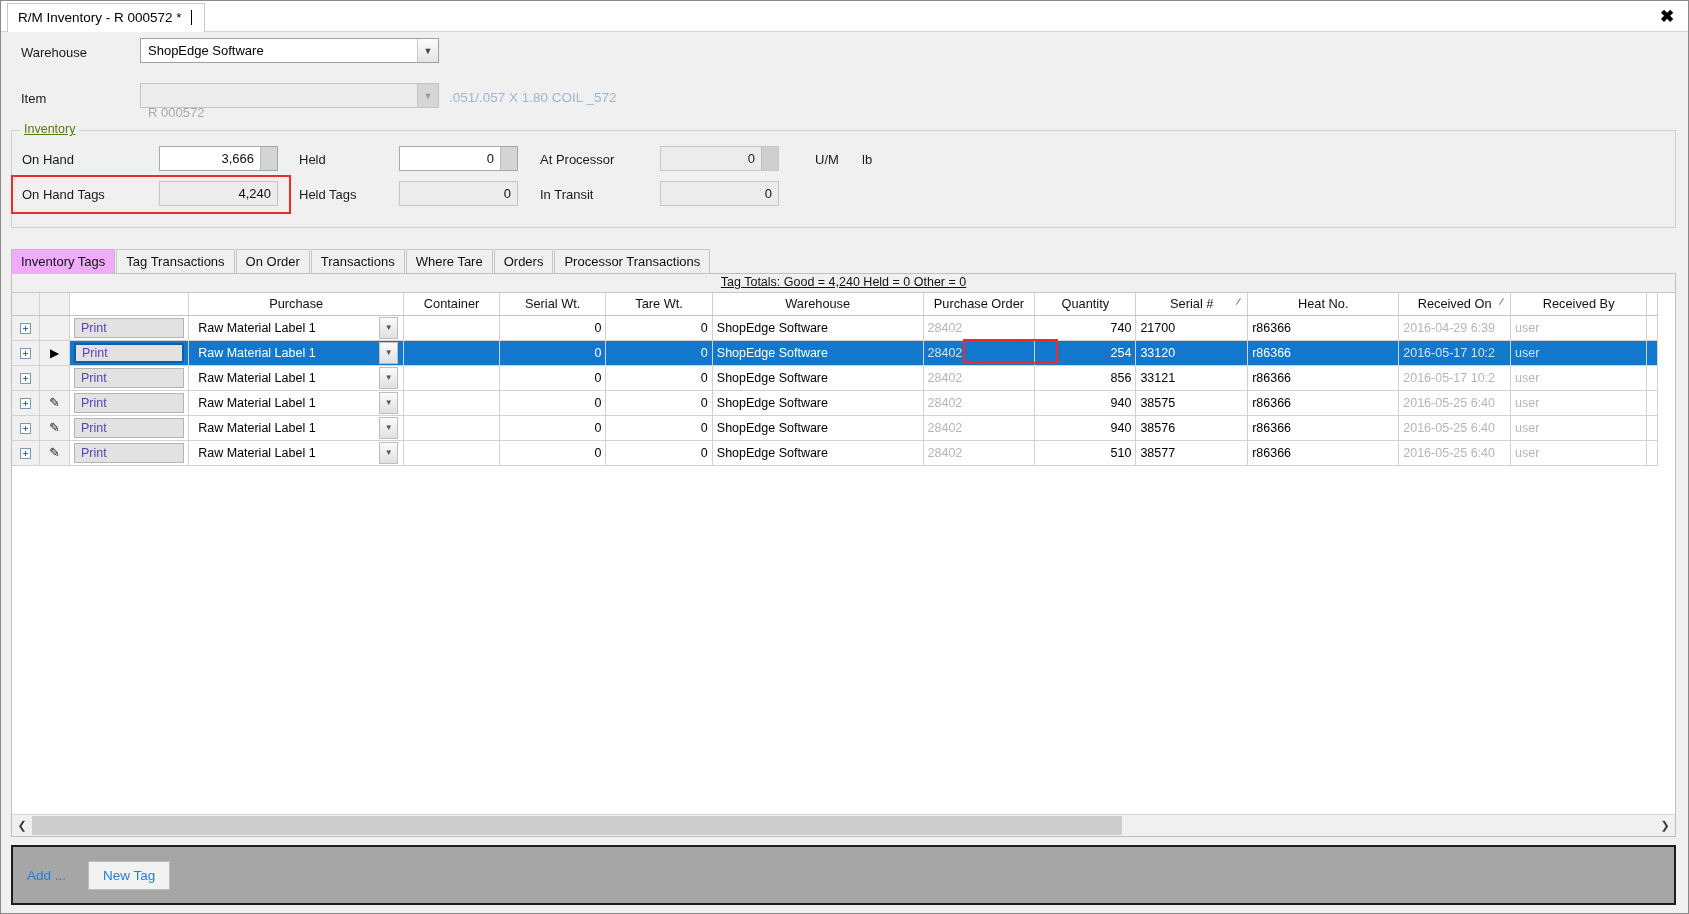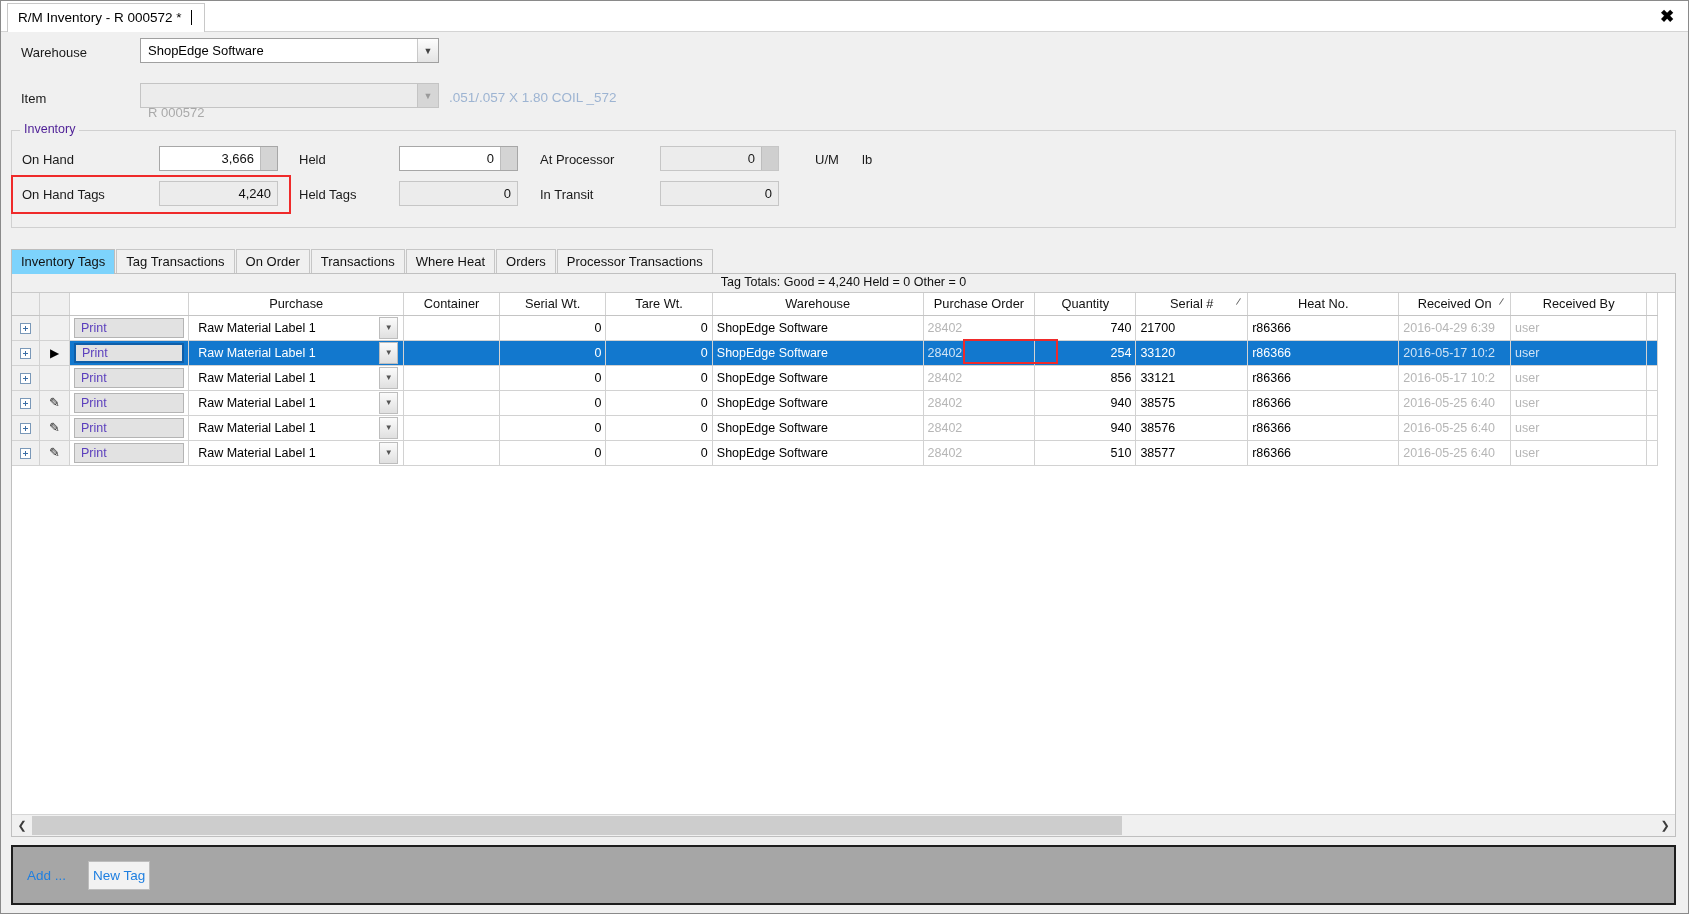--- a/index.html
+++ b/index.html
@@ -91,21 +91,21 @@
   }
 
   
   .group-box {
     position: absolute; left: 10px; top: 98px; right: 12px; height: 98px;
     border: 1px solid #d0d0d0;
   }
   .group-title {
     position: absolute; left: 8px; top: -9px;
     background: #f0f0f0; padding: 0 4px;
-    font-size: 12.5px; color: #4c1d95;
+    font-size: 12.5px; color: #4d7c0f; text-decoration: underline;
   }
 
   .numbox {
     position: absolute; height: 25px;
     background: #fff;
     border: 1px solid #a7a7a7;
     display: flex; align-items: center;
   }
   .numbox .val {
     flex: 1; text-align: right; padding-right: 6px;
@@ -139,39 +139,40 @@
     padding: 4px 9px 0 9px;
     font-size: 13px;
     background: #f0f0f0;
     border: 1px solid #c6c6c6;
     border-bottom: none;
     margin-right: 1px;
     white-space: nowrap;
     color: #111;
   }
   .tabitem.active {
-    background: #7dd3fc;
+    background: #f0abfc;
     height: 25px;
     margin-bottom: -1px;
     border-color: #bdbdbd;
   }
 
   
   .grid-panel {
     position: absolute; left: 10px; top: 273px; right: 12px; bottom: 76px;
     background: #f0f0f0;
     border: 1px solid #bfbfbf;
     border-top: none;
   }
   .tag-totals {
     position: absolute; left: 0; right: 0; top: 0; height: 18px;
     text-align: center;
     font-size: 12.5px;
     color: #111;
     padding-top: 1px;
+    text-decoration: underline;
   }
   .grid-wrap {
     position: absolute; left: 0; right: 0; top: 18px; bottom: 22px;
     background: #ffffff;
     border-top: 1px solid #c9c9c9;
     overflow: hidden;
   }
   table.grid {
     border-collapse: collapse;
     width: 1646px;
@@ -294,21 +295,21 @@
     padding-left: 14px;
   }
   .add-link {
     color: #1f7fe0; font-size: 13.5px; margin-right: 22px;
   }
   .newtag-btn {
     background: #f2f2f2;
     border: 1px solid #bdbdbd;
     color: #1f7fe0;
     font-size: 13.5px;
-    padding: 6px 4px;
+    padding: 6px 14px;
   }
 </style>
 </head>
 <body>
 
 <div class="app">
 
   <div class="titlebar">
     <div class="doc-tab">
       <span>R/M Inventory - R 000572 *</span><span class="caret"></span>
@@ -372,21 +373,21 @@
     </div>
 
     <div class="hilite-box" style="left:10px; top:143px; width:280px; height:39px;"></div>
   </div>
 
   <div class="tabbar">
     <div class="tabitem active"><span>Inventory Tags</span></div>
     <div class="tabitem"><span>Tag Transactions</span></div>
     <div class="tabitem"><span>On Order</span></div>
     <div class="tabitem"><span>Transactions</span></div>
-    <div class="tabitem"><span>Where Heat</span></div>
+    <div class="tabitem"><span>Where Tare</span></div>
     <div class="tabitem"><span>Orders</span></div>
     <div class="tabitem"><span>Processor Transactions</span></div>
   </div>
 
   <div class="grid-panel">
     <div class="tag-totals">Tag Totals:  Good = 4,240 Held = 0 Other = 0</div>
 
     <div class="grid-wrap">
       <table class="grid">
         <colgroup>

